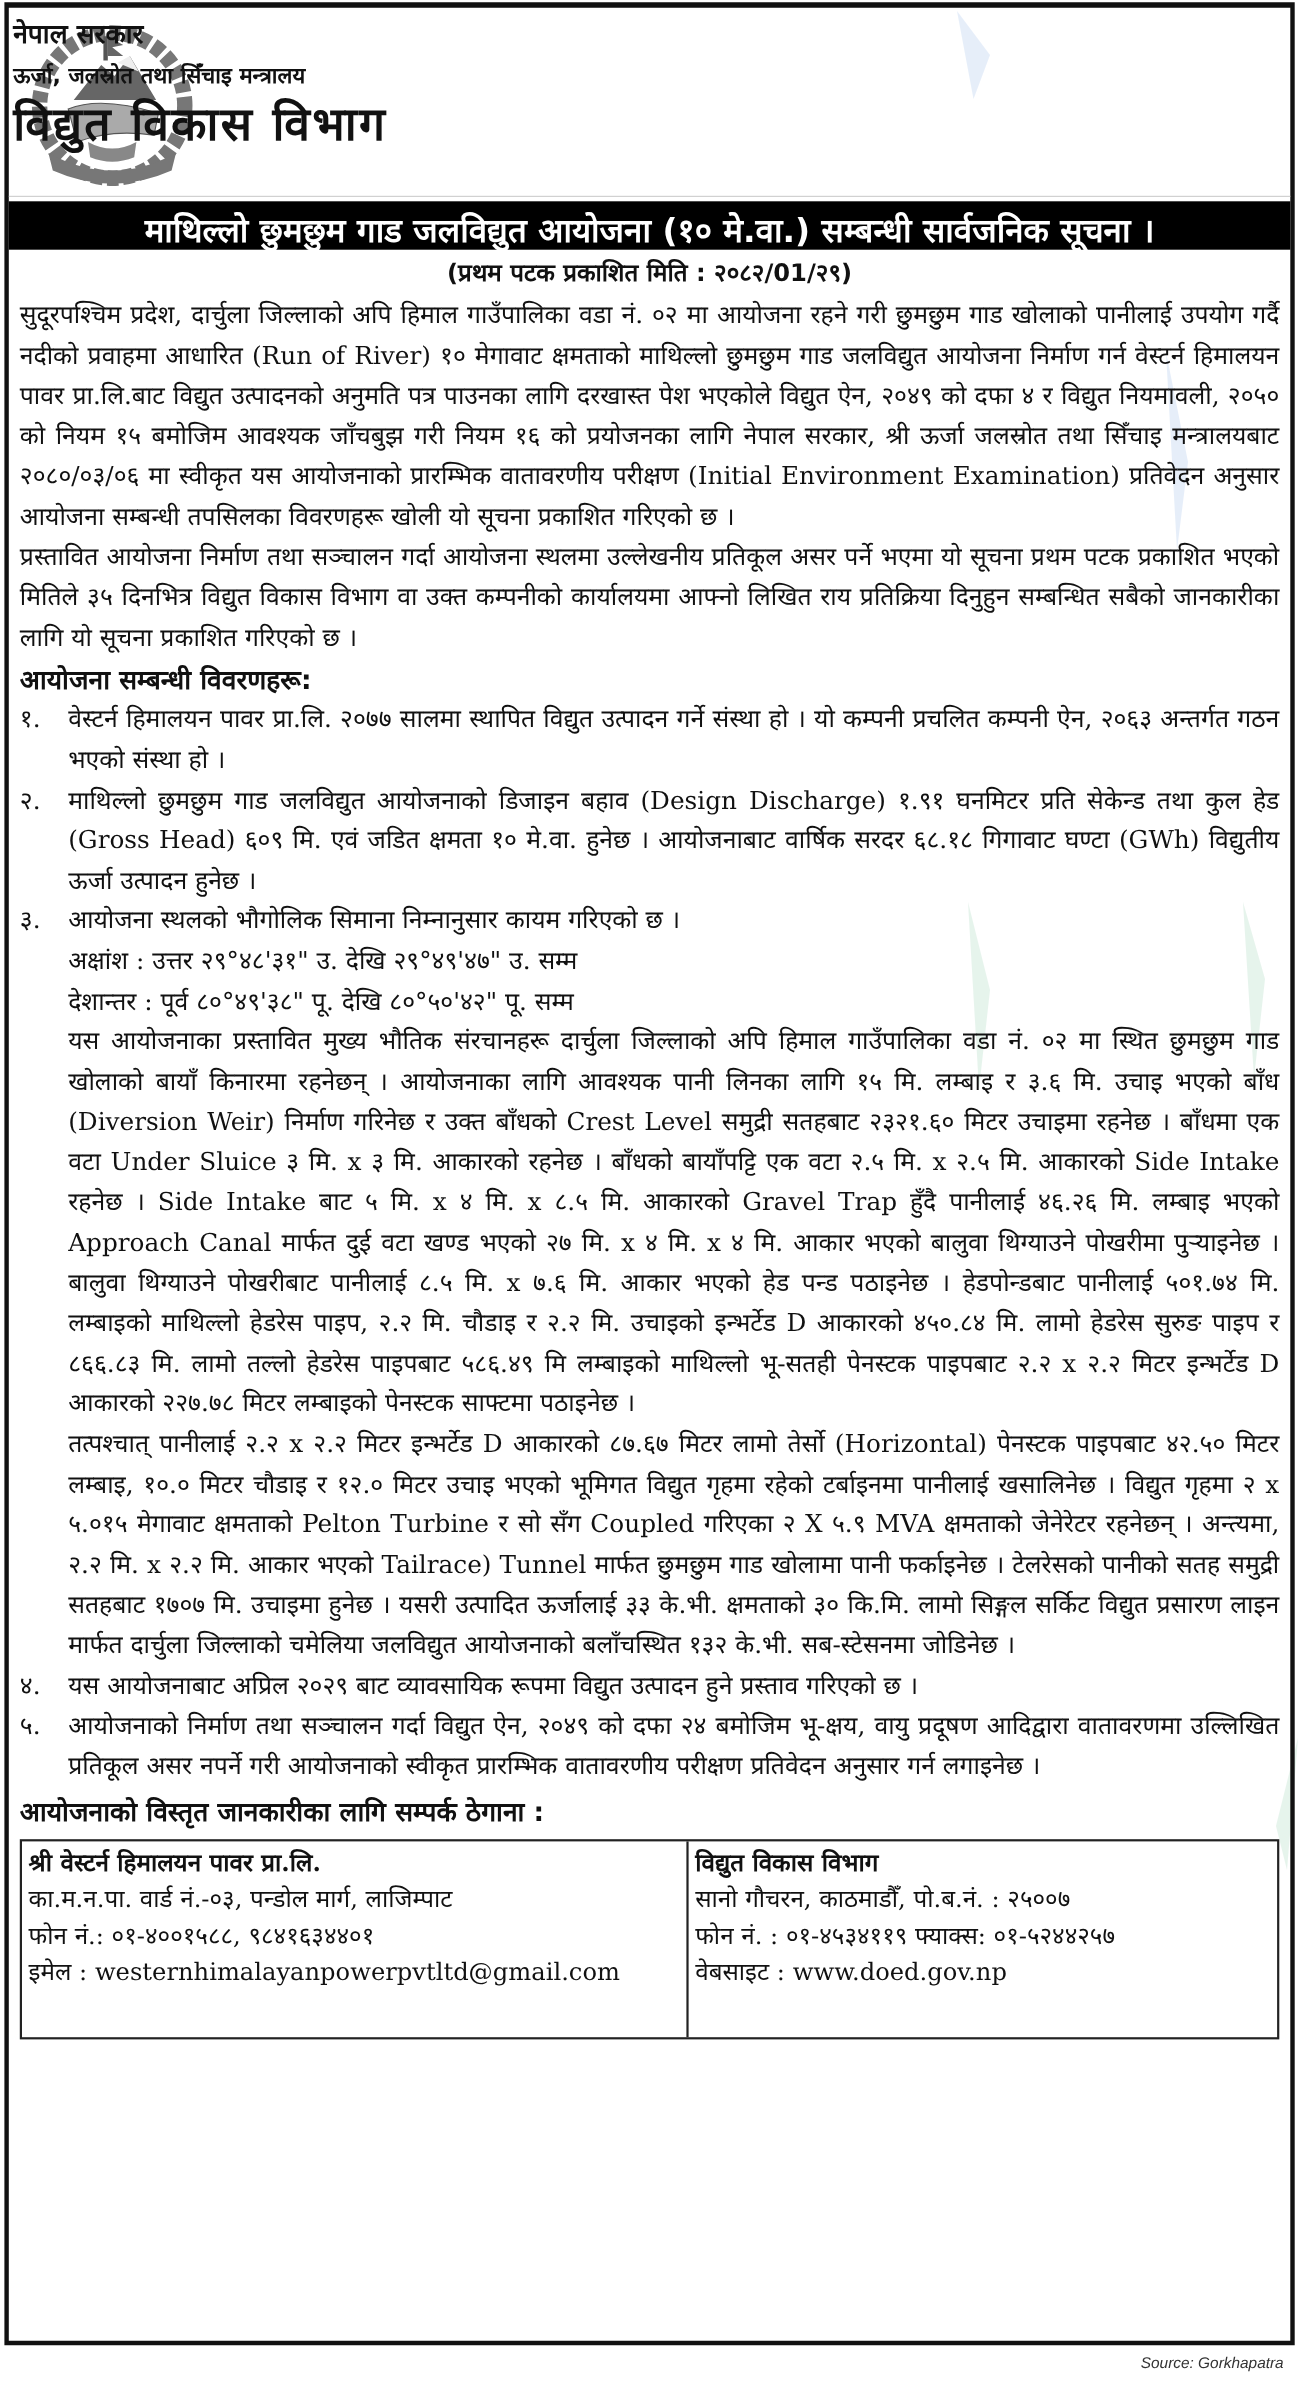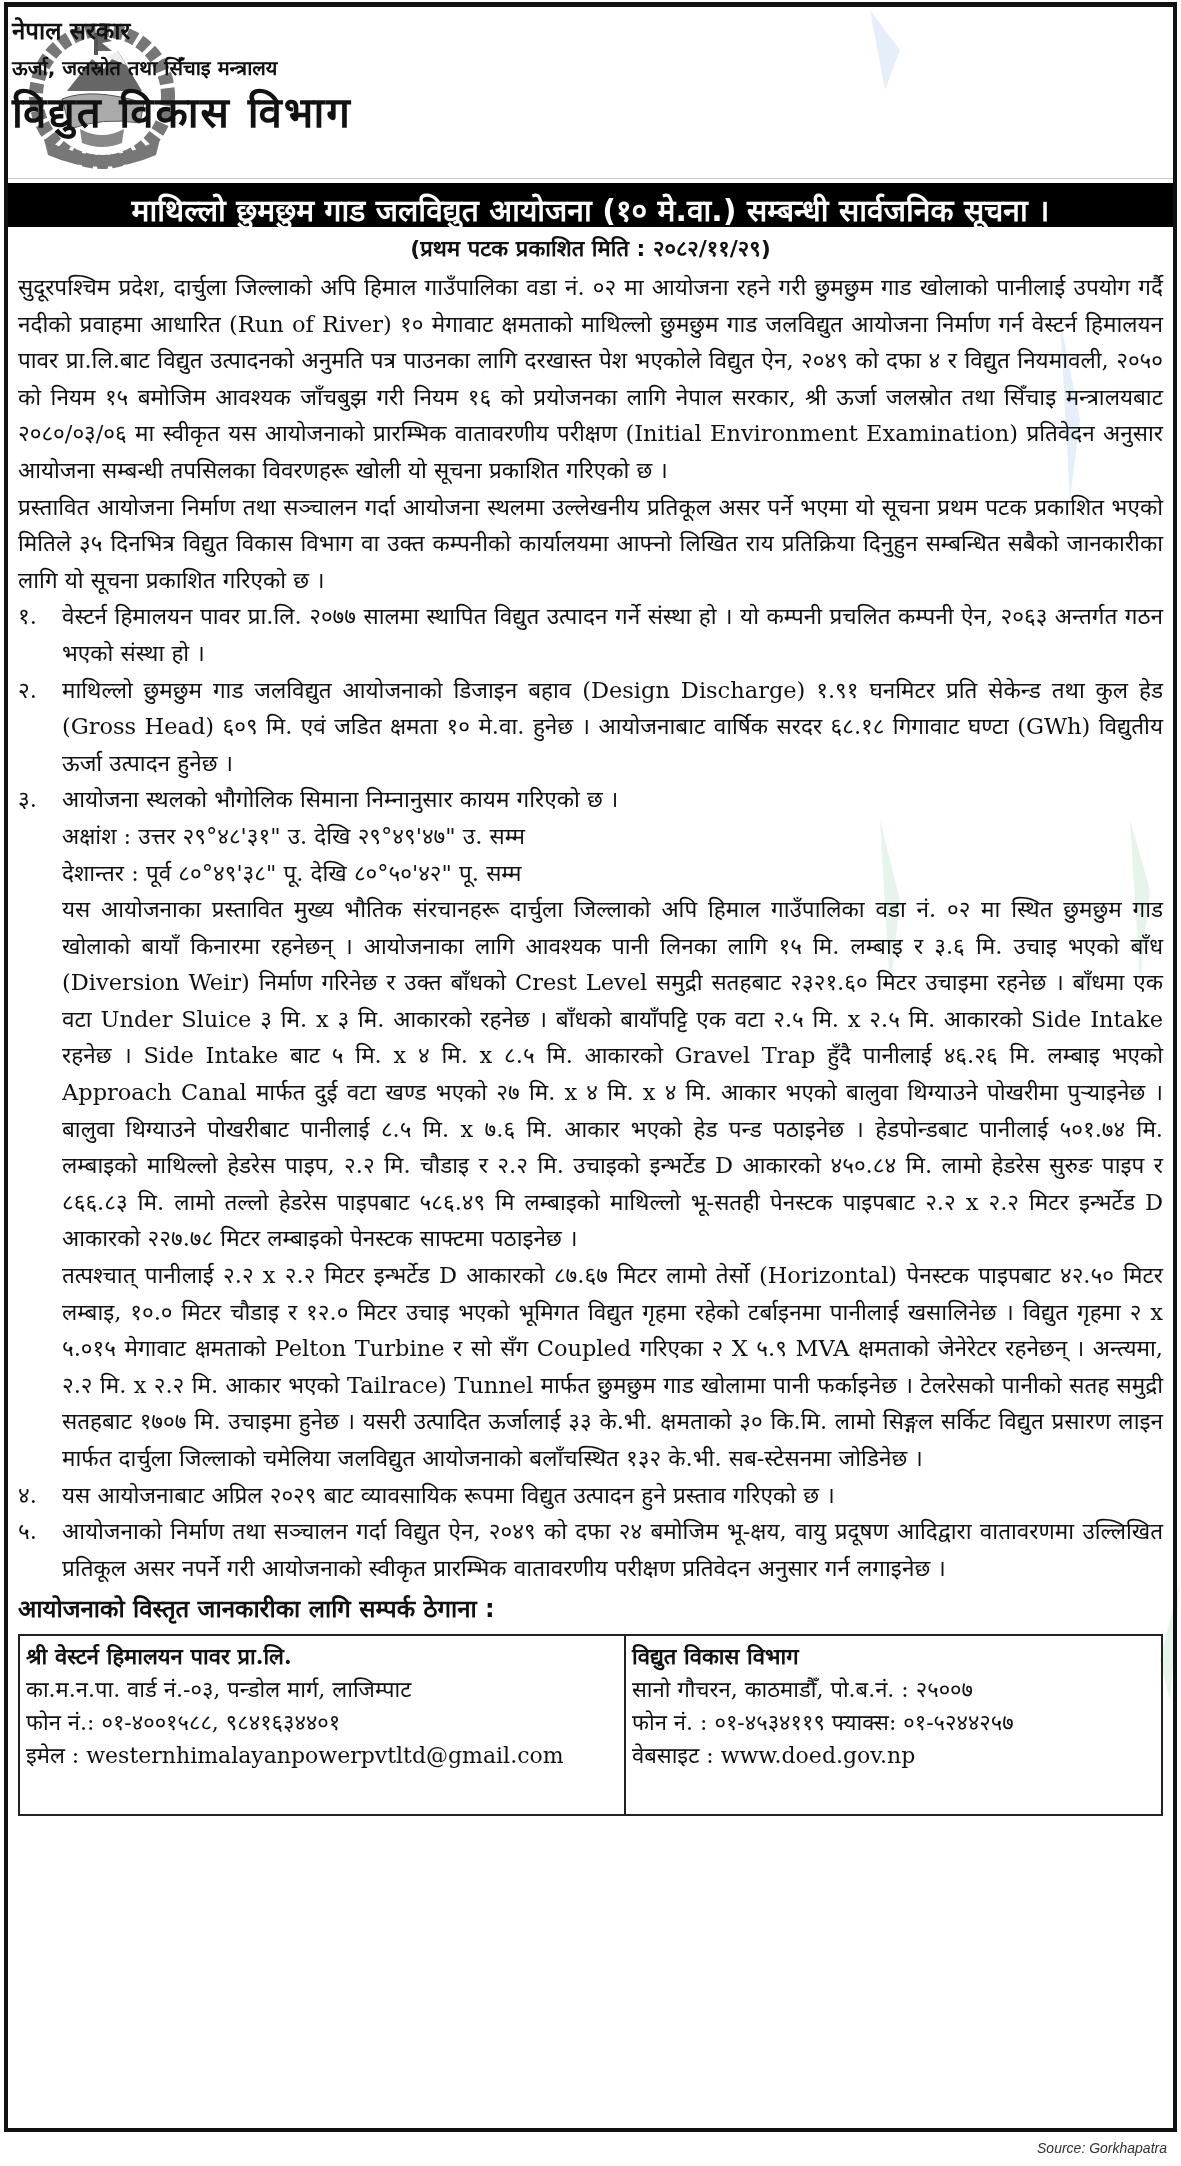--- a/index.html
+++ b/index.html
@@ -69,26 +69,27 @@
     </svg>
     <div class="header-text">
       <div class="gov">नेपाल सरकार</div>
       <div class="ministry">ऊर्जा, जलस्रोत तथा सिँचाइ मन्त्रालय</div>
       <div class="dept">विद्युत विकास विभाग</div>
     </div>
   </div>
 
   <div class="banner">माथिल्लो छुमछुम गाड जलविद्युत आयोजना (१० मे.वा.) सम्बन्धी सार्वजनिक सूचना ।</div>
 
-  <div class="pubdate">(प्रथम पटक प्रकाशित मिति : २०८२/११/२९)</div>
+  <div class="pubdate">(प्रथम पटक प्रकाशित मिति : २०८२/01/२९)</div>
 
   <div class="body">
     <p>सुदूरपश्चिम प्रदेश, दार्चुला जिल्लाको अपि हिमाल गाउँपालिका वडा नं. ०२ मा आयोजना रहने गरी छुमछुम गाड खोलाको पानीलाई उपयोग गर्दै नदीको प्रवाहमा आधारित (Run of River) १० मेगावाट क्षमताको माथिल्लो छुमछुम गाड जलविद्युत आयोजना निर्माण गर्न वेस्टर्न हिमालयन पावर प्रा.लि.बाट विद्युत उत्पादनको अनुमति पत्र पाउनका लागि दरखास्त पेश भएकोले विद्युत ऐन, २०४९ को दफा ४ र विद्युत नियमावली, २०५० को नियम १५ बमोजिम आवश्यक जाँचबुझ गरी नियम १६ को प्रयोजनका लागि नेपाल सरकार, श्री ऊर्जा जलस्रोत तथा सिँचाइ मन्त्रालयबाट २०८०/०३/०६ मा स्वीकृत यस आयोजनाको प्रारम्भिक वातावरणीय परीक्षण (Initial Environment Examination) प्रतिवेदन अनुसार आयोजना सम्बन्धी तपसिलका विवरणहरू खोली यो सूचना प्रकाशित गरिएको छ ।</p>
     <p>प्रस्तावित आयोजना निर्माण तथा सञ्चालन गर्दा आयोजना स्थलमा उल्लेखनीय प्रतिकूल असर पर्ने भएमा यो सूचना प्रथम पटक प्रकाशित भएको मितिले ३५ दिनभित्र विद्युत विकास विभाग वा उक्त कम्पनीको कार्यालयमा आफ्नो लिखित राय प्रतिक्रिया दिनुहुन सम्बन्धित सबैको जानकारीका लागि यो सूचना प्रकाशित गरिएको छ ।</p>
 
+    <div class="section-title">आयोजना सम्बन्धी विवरणहरू:</div>
 
     <ul class="list">
       <li>
         <span class="num">१.</span>
         <span>वेस्टर्न हिमालयन पावर प्रा.लि. २०७७ सालमा स्थापित विद्युत उत्पादन गर्ने संस्था हो । यो कम्पनी प्रचलित कम्पनी ऐन, २०६३ अन्तर्गत गठन भएको संस्था हो ।</span>
       </li>
       <li>
         <span class="num">२.</span>
         <span>माथिल्लो छुमछुम गाड जलविद्युत आयोजनाको डिजाइन बहाव (Design Discharge) १.९१ घनमिटर प्रति सेकेन्ड तथा कुल हेड (Gross Head) ६०९ मि. एवं जडित क्षमता १० मे.वा. हुनेछ । आयोजनाबाट वार्षिक सरदर ६८.१८ गिगावाट घण्टा (GWh) विद्युतीय ऊर्जा उत्पादन हुनेछ ।</span>
       </li>

